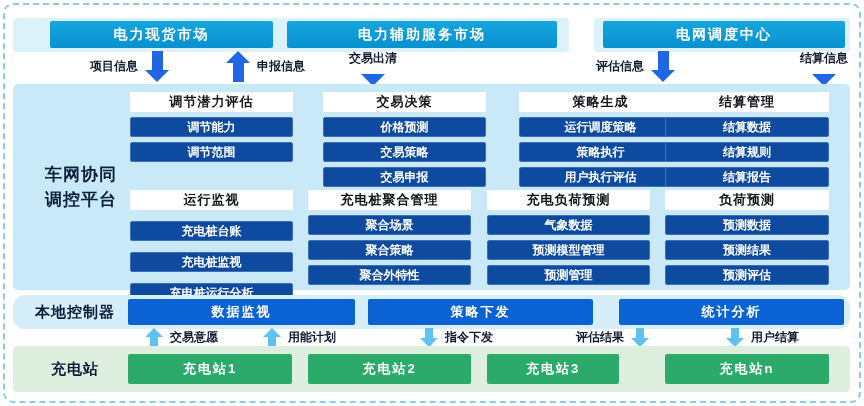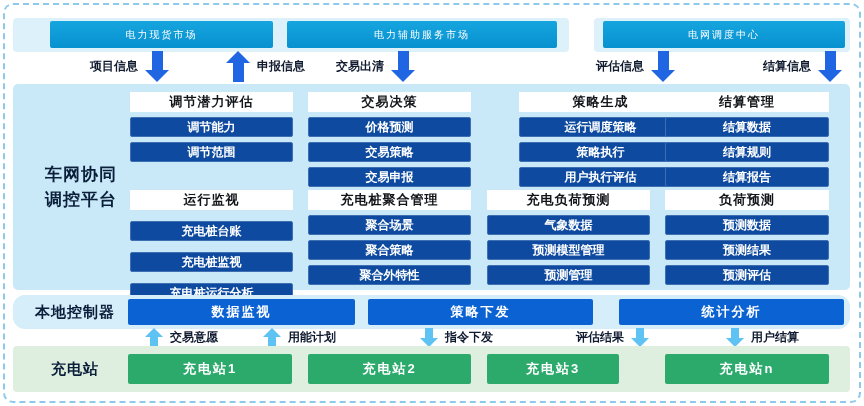--- a/index.html
+++ b/index.html
@@ -1,21 +1,21 @@
 <!DOCTYPE html>
 <html><head>
 <meta charset="utf-8">
 <style>
   html,body{margin:0;padding:0;background:#ffffff;font-family:"Liberation Sans","DejaVu Sans",sans-serif;}
   .canvas{position:relative;width:864px;height:406px;background:#ffffff;overflow:hidden;}
   .frame{position:absolute;inset:3px;border:2px dashed #8cc9ec;border-radius:10px;pointer-events:none;}
   .band{position:absolute;background:#ddf1fb;border-radius:4px;}
   .market{position:absolute;display:flex;align-items:center;justify-content:center;
-          background:linear-gradient(180deg,#16a5df,#0791cf);color:#ffffff;font-size:10px;
-          font-weight:normal;letter-spacing:2px;border-radius:2px;}
+          background:linear-gradient(180deg,#16a5df,#0791cf);color:#ffffff;font-size:14px;
+          font-weight:bold;letter-spacing:2px;border-radius:2px;}
   .platform{position:absolute;left:13px;top:84px;width:837px;height:206px;background:#c9e9f8;border-radius:5px;}
   .platform-label{position:absolute;left:18px;top:0;width:100px;height:100%;display:flex;flex-direction:column;
           align-items:center;justify-content:center;font-size:17px;font-weight:bold;color:#0b1e3a;line-height:1.5;letter-spacing:1px;}
   .module{position:absolute;display:flex;flex-direction:column;gap:5px;}
   .module-title{height:20px;background:#ffffff;color:#111418;font-size:13px;font-weight:bold;
           display:flex;align-items:center;justify-content:center;letter-spacing:1px;}
   .module-item{height:20px;background:#0e4ba0;border:1px solid #3f6fb3;border-radius:2px;color:#ffffff;
           font-size:12px;font-weight:bold;display:flex;align-items:center;justify-content:center;box-sizing:border-box;}
   .ctrl-band{position:absolute;left:13px;top:295px;width:837px;height:34px;background:#d6edfa;border-radius:12px;}
   .ctrl-box{position:absolute;top:4px;height:26px;background:#0b63d3;border-radius:2px;color:#ffffff;
@@ -62,54 +62,54 @@
         <span class="head"></span>
       </span>
   </div>
   <div class="flow top-row" style="left:226px;">
     <span class="arrow big up">
         <span class="shaft"></span>
         <span class="head"></span>
       </span>
     <span class="flabel">申报信息</span>
   </div>
-  <div class="flow top-row" style="left:336px;">
+  <div class="flow top-row" style="left:349px;flex-direction:column;">
     <span class="flabel">交易出清</span>
     <span class="arrow big down">
         <span class="shaft"></span>
         <span class="head"></span>
       </span>
   </div>
   <div class="flow top-row" style="left:596px;justify-content:space-between;">
     <span class="flabel">评估信息</span>
     <span class="arrow big down">
         <span class="shaft"></span>
         <span class="head"></span>
       </span>
   </div>
-  <div class="flow top-row" style="left:763px;">
+  <div class="flow top-row" style="left:800px;flex-direction:column;">
     <span class="flabel">结算信息</span>
     <span class="arrow big down">
         <span class="shaft"></span>
         <span class="head"></span>
       </span>
   </div>
 
   <div class="platform">
     <div class="platform-label">
       <span>车网协同</span>
       <span>调控平台</span>
     </div>
 
     <div class="module" style="left:117px;top:8px;width:163px;">
       <div class="module-title">调节潜力评估</div>
       <div class="module-item">调节能力</div>
       <div class="module-item">调节范围</div>
     </div>
-    <div class="module" style="left:295px;top:8px;width:163px;">
+    <div class="module" style="left:310px;top:8px;width:163px;">
       <div class="module-title">交易决策</div>
       <div class="module-item">价格预测</div>
       <div class="module-item">交易策略</div>
       <div class="module-item">交易申报</div>
     </div>
     <div class="module" style="left:474px;top:8px;width:163px;padding-left:32px;">
       <div class="module-title">策略生成</div>
       <div class="module-item">运行调度策略</div>
       <div class="module-item">策略执行</div>
       <div class="module-item">用户执行评估</div>

